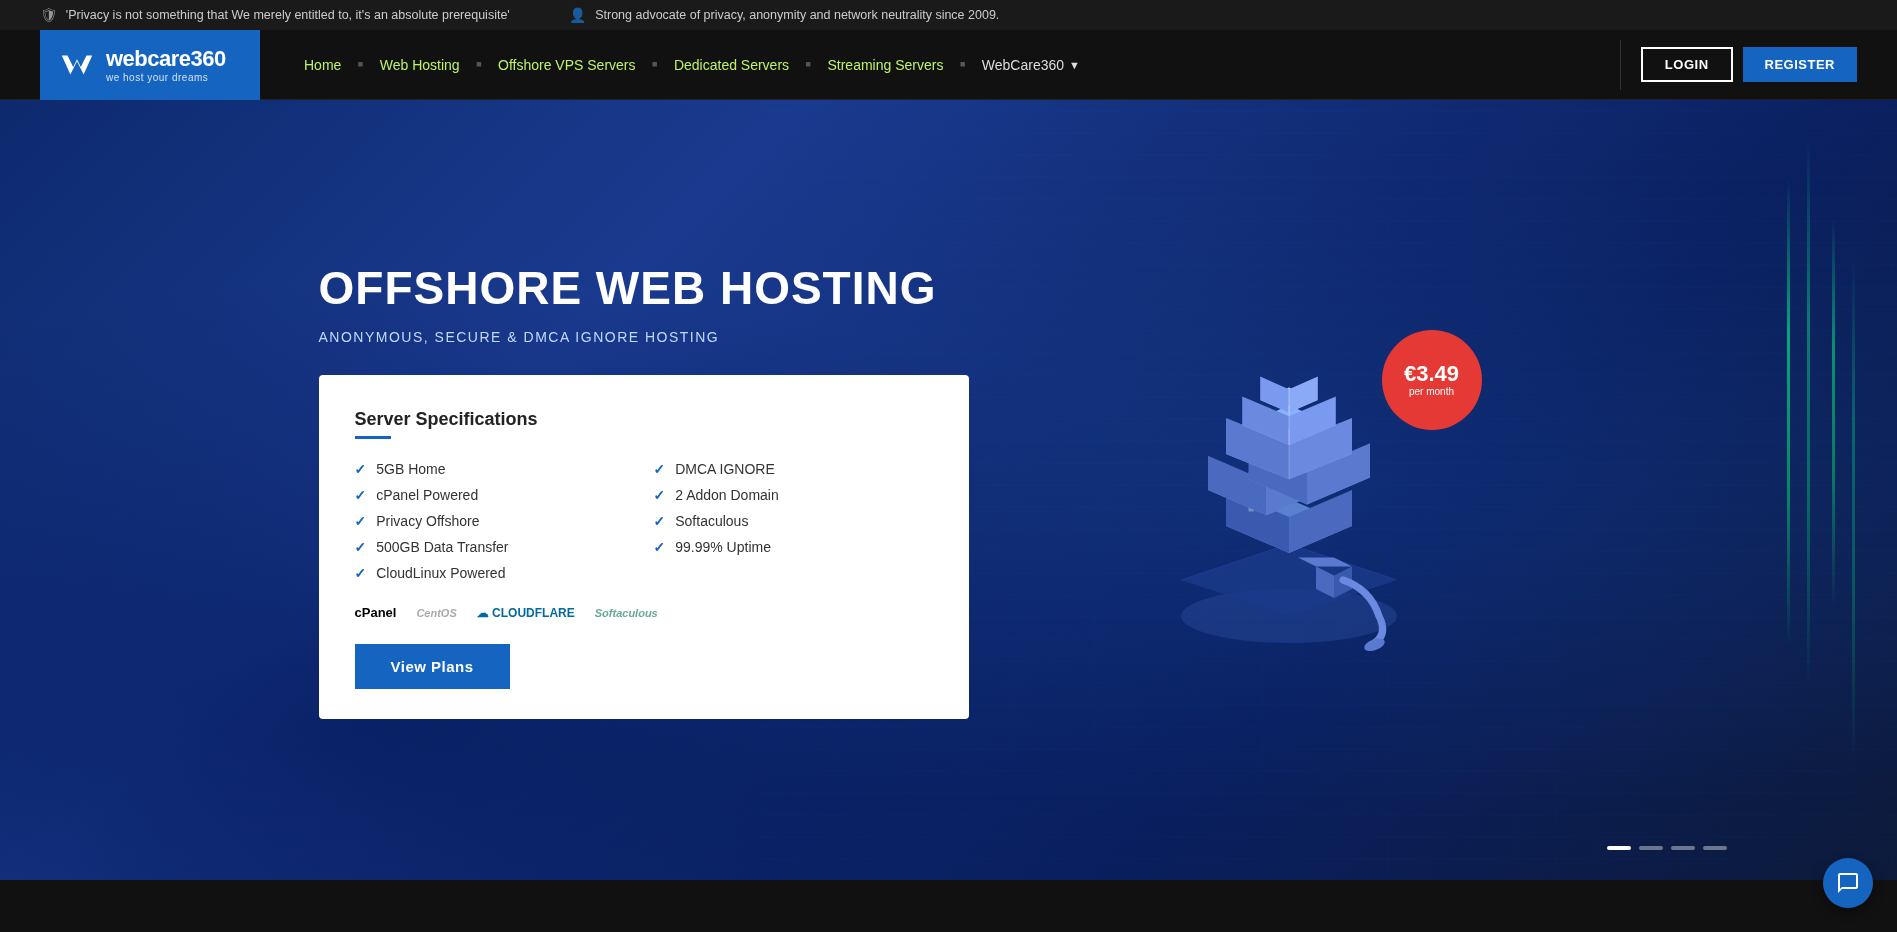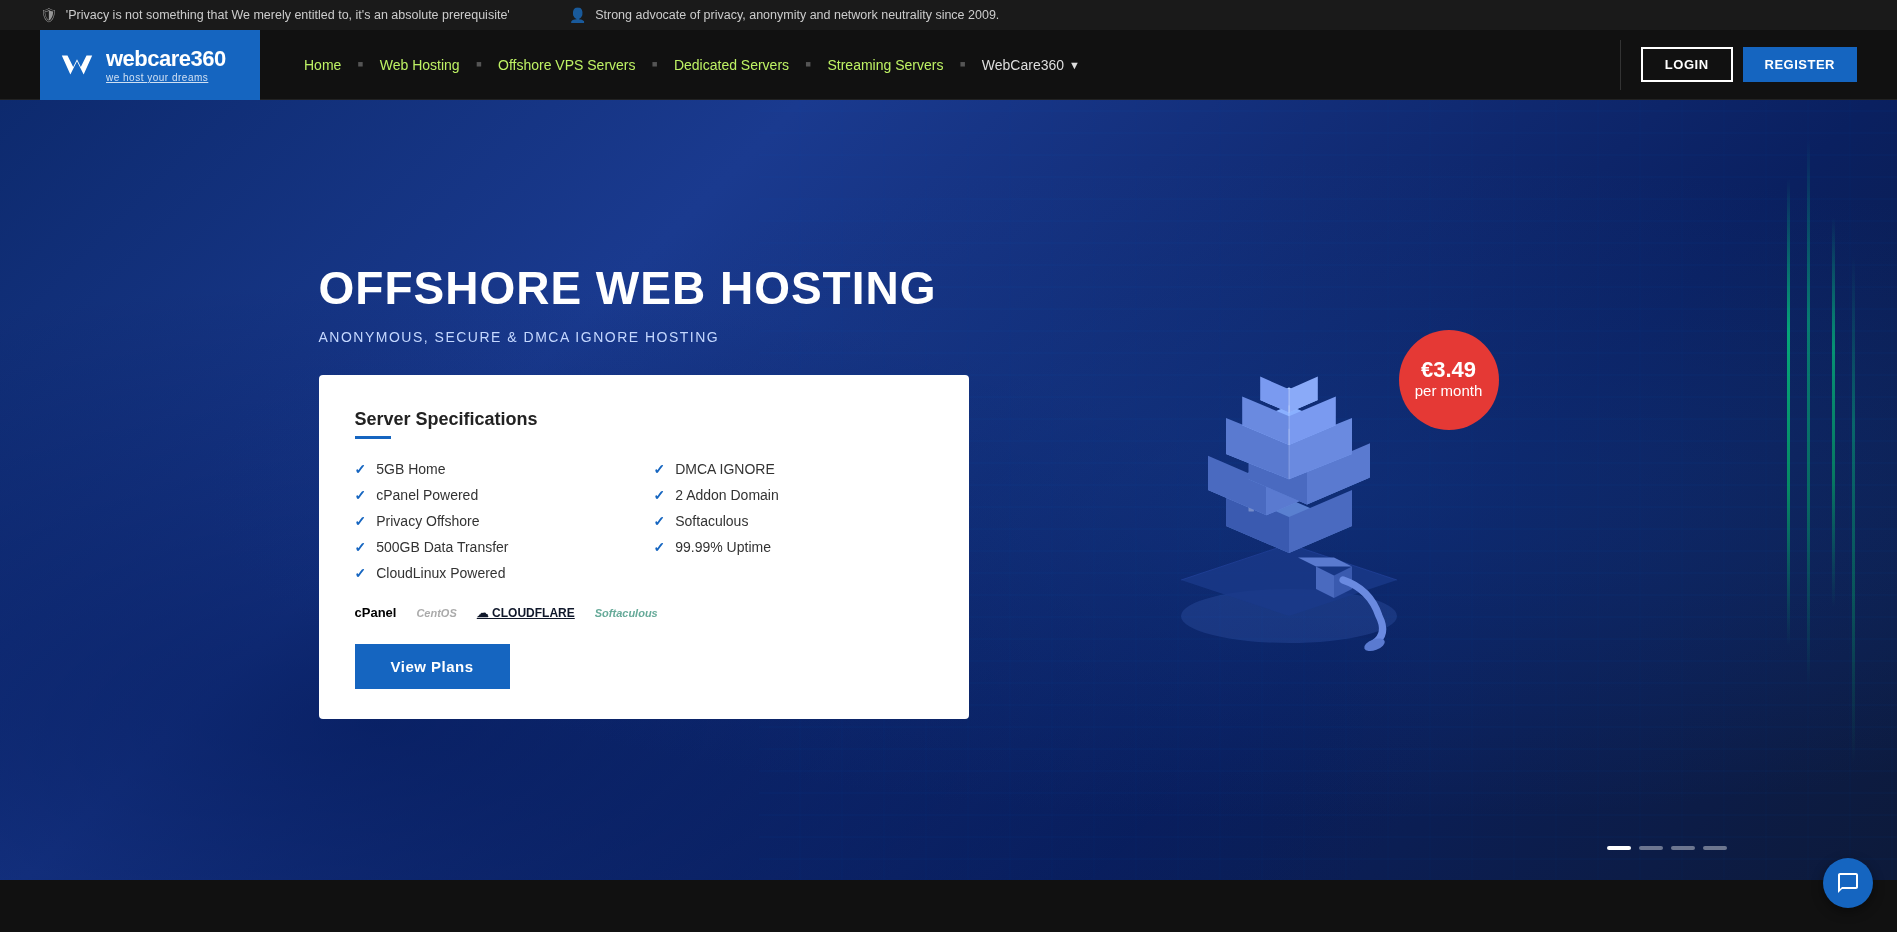--- a/index.html
+++ b/index.html
@@ -56,21 +56,20 @@
     }
     .logo-text .brand-name {
       font-size: 22px;
       font-weight: 700;
       letter-spacing: -0.5px;
     }
     .logo-text .brand-tagline {
       font-size: 10px;
       opacity: 0.8;
       letter-spacing: 0.5px;
-      text-decoration: underline;
     }
     .nav-links {
       display: flex;
       align-items: center;
       list-style: none;
       margin-left: 30px;
       gap: 0;
       flex: 1;
     }
     .nav-links li {
@@ -264,21 +263,21 @@
       align-items: center;
       gap: 20px;
       margin-bottom: 24px;
     }
     .partner-logo {
       font-size: 13px;
       font-weight: 700;
     }
     .logo-cpanel { color: #000000; }
     .logo-centos { color: #888; font-style: italic; }
-    .logo-cloudflare { color: #0f172a; text-decoration: underline; }
+    .logo-cloudflare { color: #0369a1; }
     .logo-softaculous { color: #9a6; font-style: italic; }
     .btn-view-plans {
       background: #1565c0;
       color: #fff;
       border: none;
       padding: 14px 36px;
       font-size: 15px;
       font-weight: 700;
       cursor: pointer;
       letter-spacing: 0.5px;
@@ -292,39 +291,39 @@
       height: 420px;
       display: flex;
       align-items: center;
       justify-content: center;
     }
 
     
     .price-badge {
       position: absolute;
       top: 50px;
-      right: 0px;
+      right: 17px;
       background: #e53935;
       color: #fff;
       border-radius: 50%;
       width: 100px;
       height: 100px;
       display: flex;
       flex-direction: column;
       align-items: center;
       justify-content: center;
       z-index: 5;
     }
     .price-amount {
       font-size: 22px;
       font-weight: 900;
       line-height: 1;
     }
     .price-period {
-      font-size: 15px;
+      font-size: 10px;
       text-align: left;
       line-height: 1.3;
     }
 
     
     .server-svg {
       width: 360px;
       height: 360px;
     }
 

